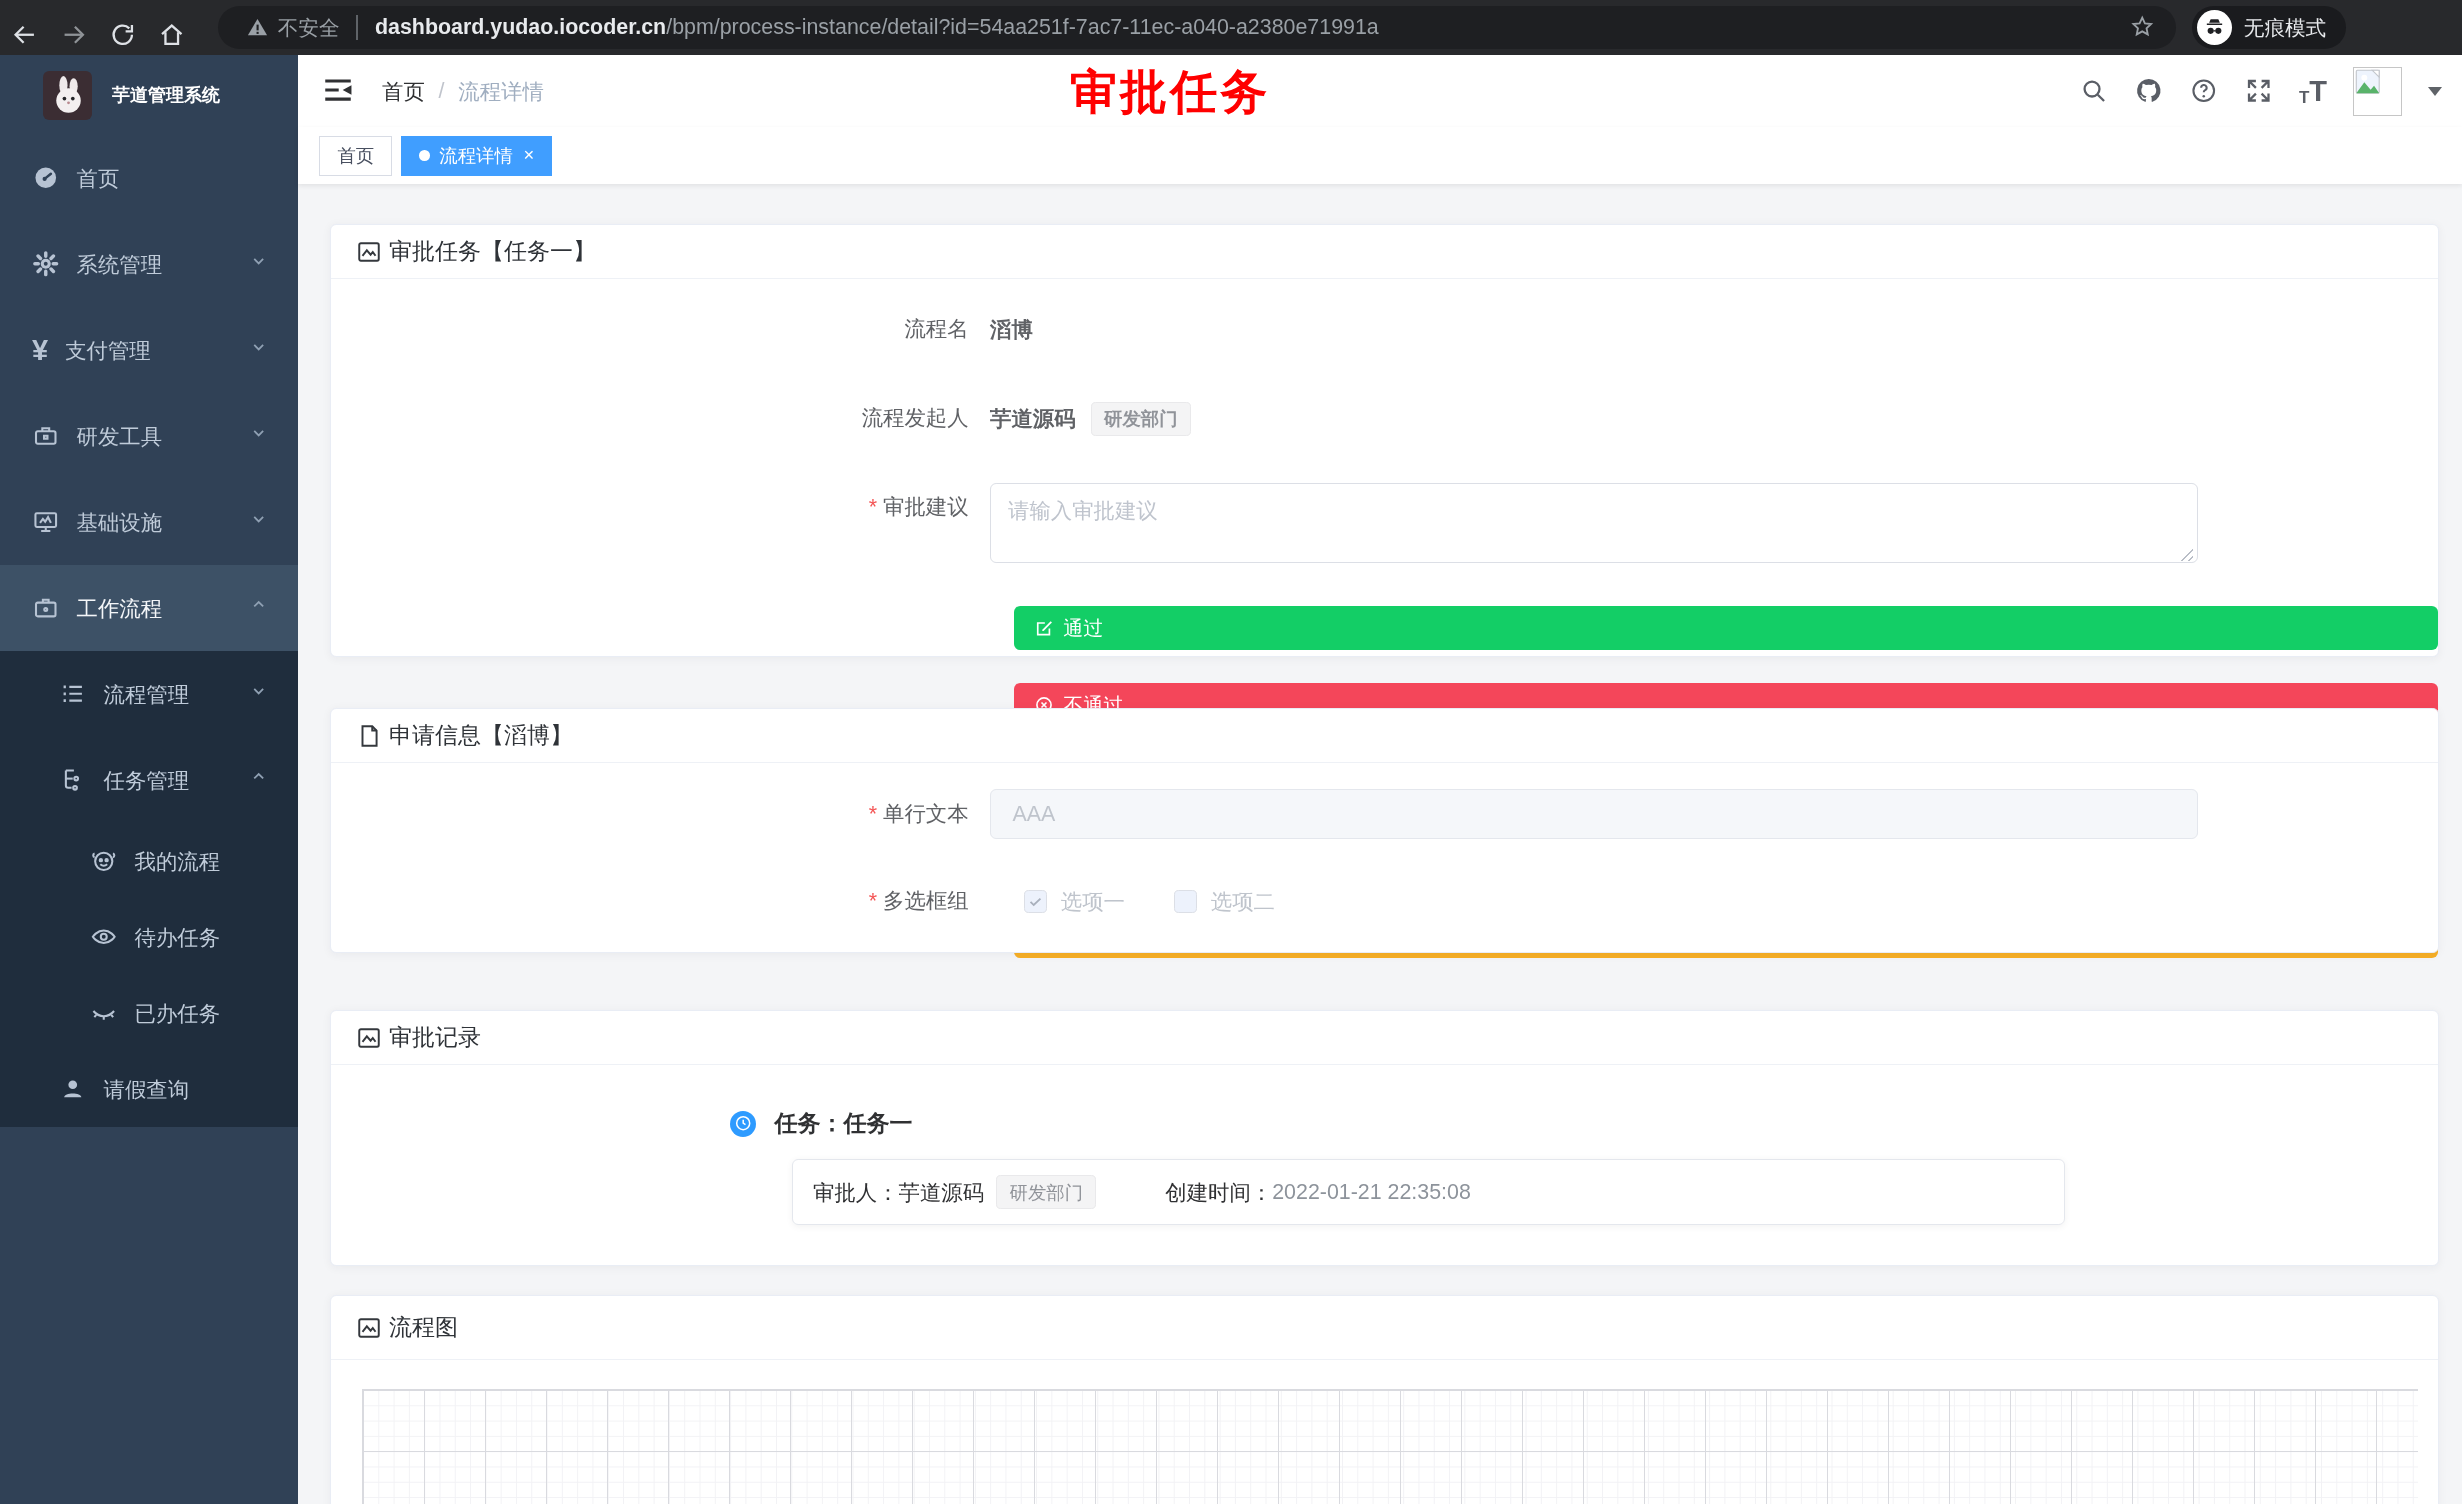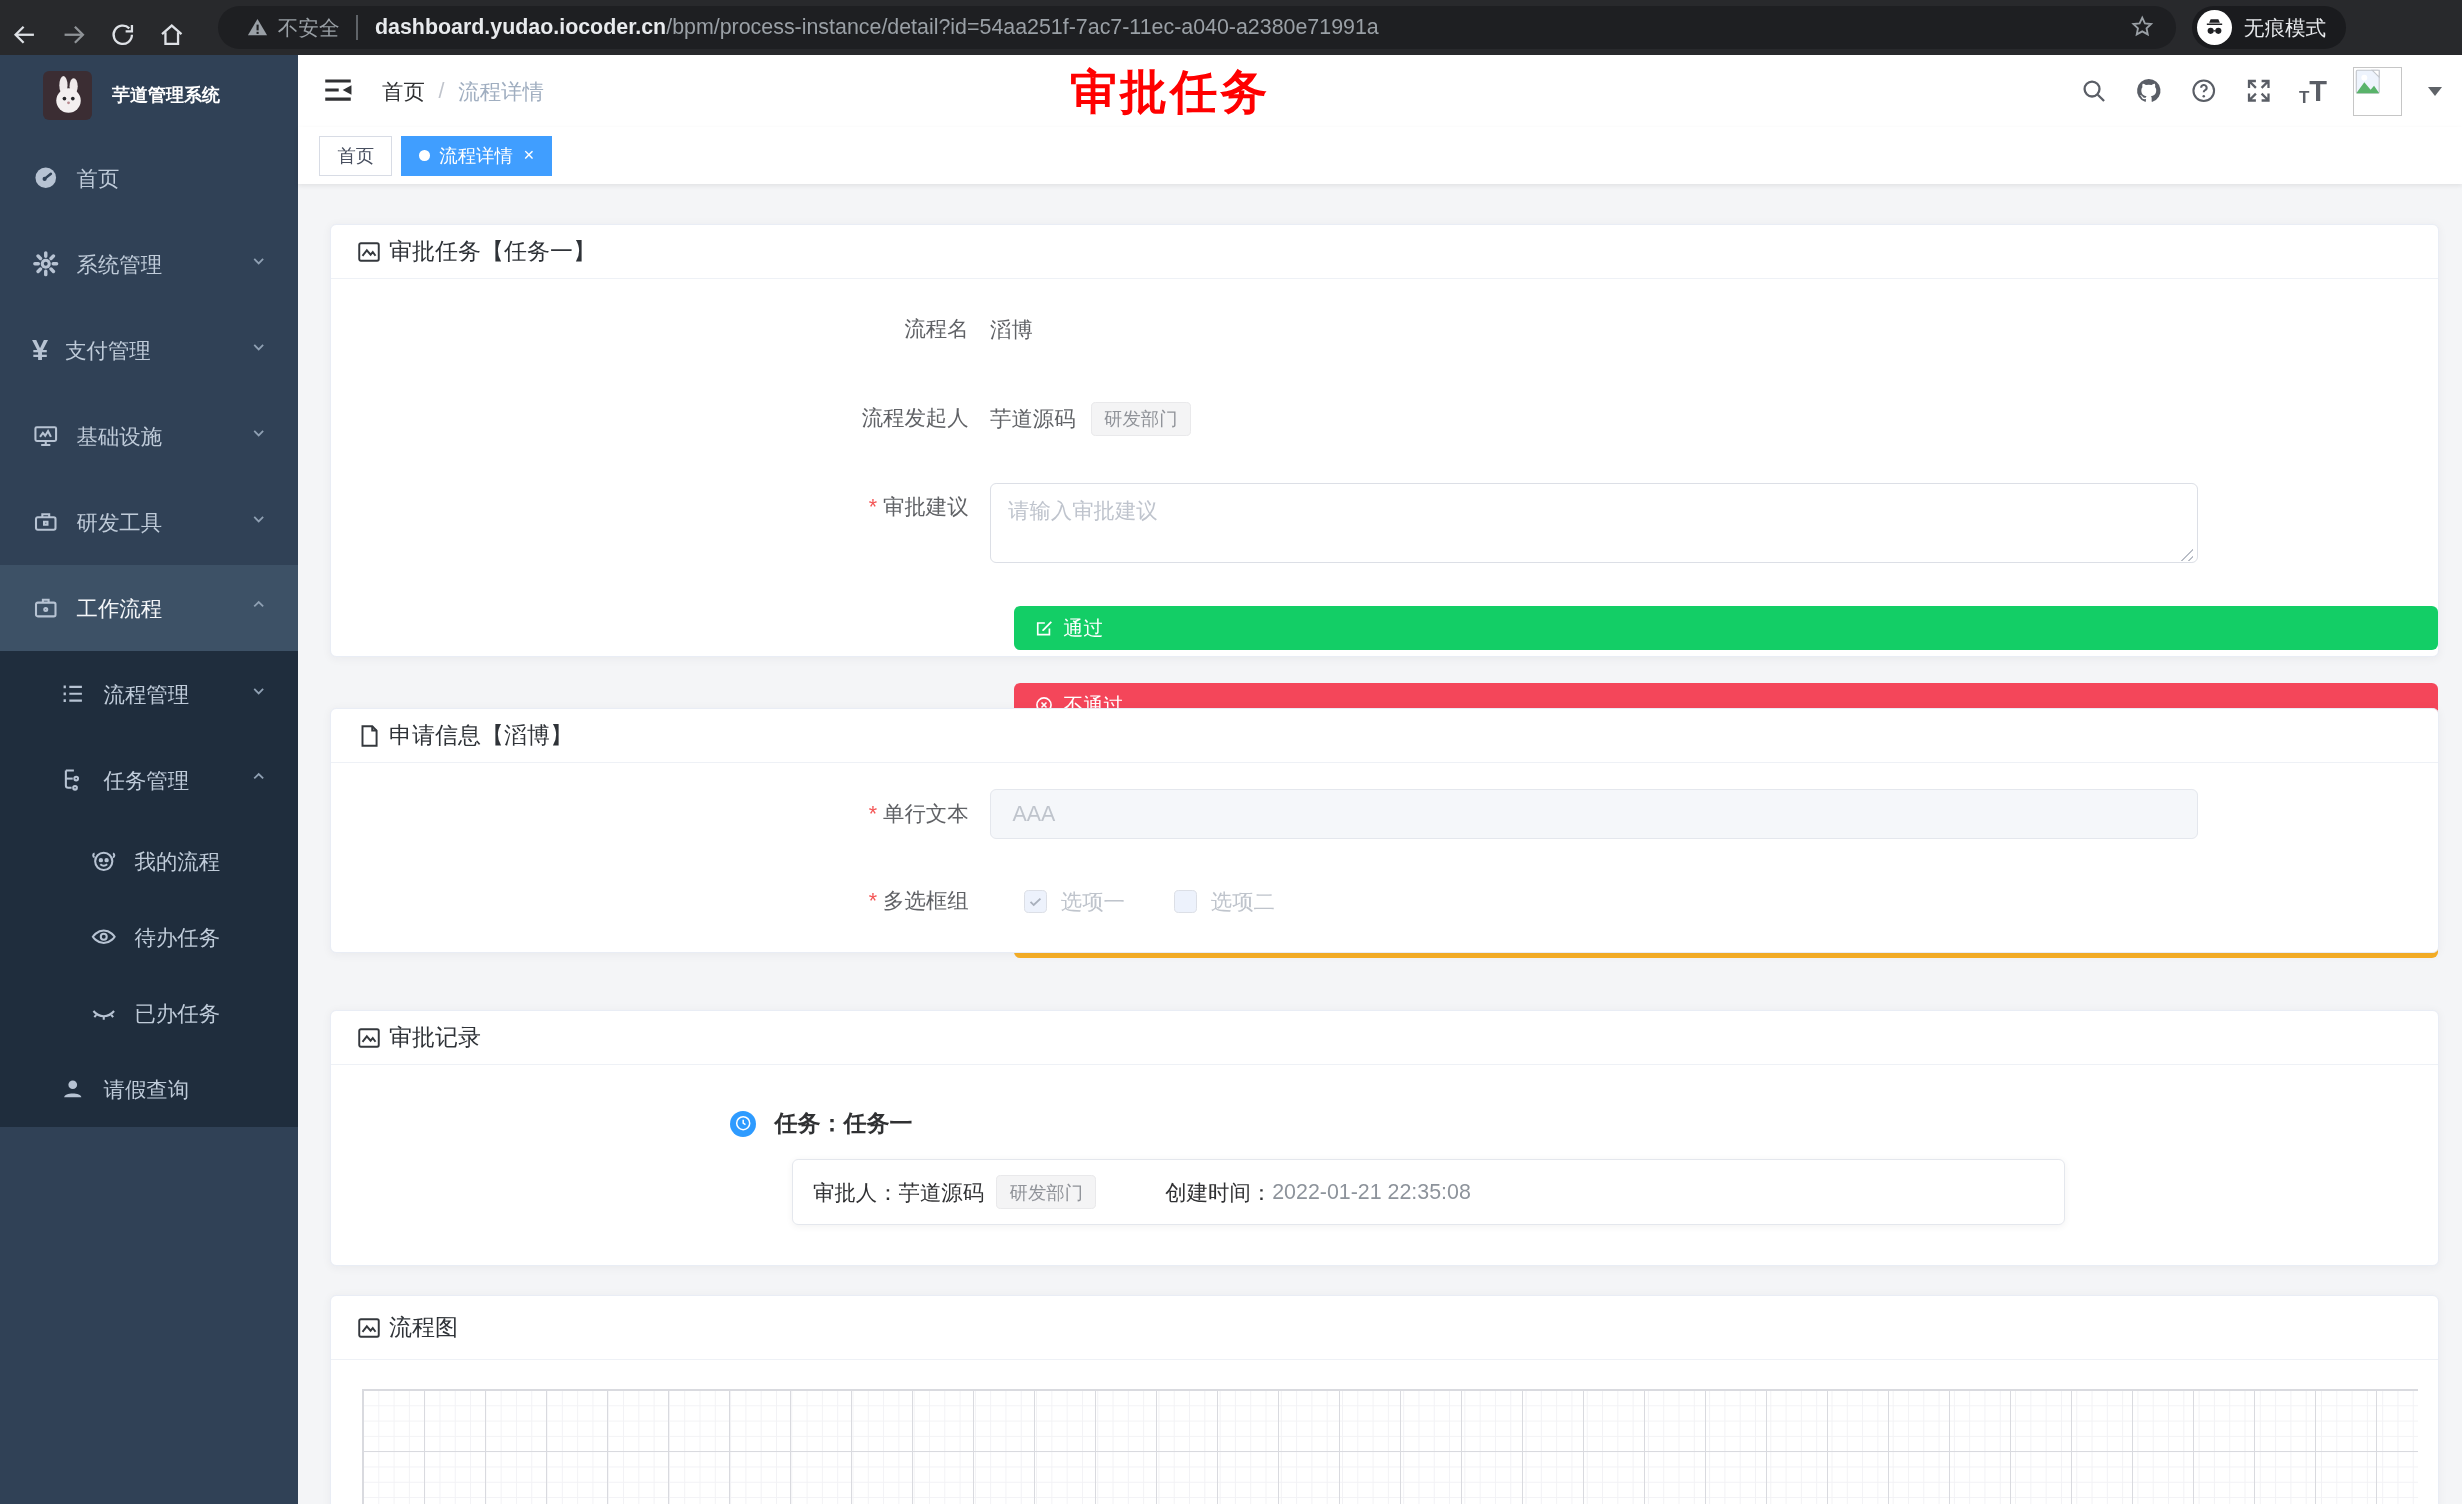--- a/index.html
+++ b/index.html
@@ -94,21 +94,21 @@
   .card1 { top:40px; height:433px; }
   .card2 { top:524px; height:245px; }
   .card3 { top:826px; height:256px; }
   .card4 { top:1111px; height:535px; }
 
   .form-body { padding-top:26px; }
   .form-row { display:flex; align-items:center; height:49px; margin-bottom:40px; }
   .form-row.tall { height:auto; align-items:flex-start; }
   .f-label { width:659px; flex:none; text-align:right; padding-right:21.4px; font-size:21.4px; color:#606266; font-weight:500; line-height:49px; white-space:nowrap; }
   .req::before { content:"*"; color:#f45656; margin-right:6.1px; }
-  .f-value { font-size:21.4px; color:#606266; display:flex; align-items:center; gap:15.3px; }
+  .f-value { font-size:21.4px; color:#606266; display:flex; align-items:center; gap:15.3px;font-weight:bold; }
   .el-tag { height:34px; display:inline-flex; align-items:center; padding:0 12.2px; font-size:18.4px;
     background:#f4f4f5; border:1.5px solid #e9e9eb; border-radius:4.6px; color:#909399; white-space:nowrap; }
   .comment-area { width:1208px; height:80px; border:1.5px solid #dcdfe6; border-radius:6.1px;
     font-size:21.4px; padding:12.2px 17px; color:#606266; resize:none; outline:none; position:relative;
     font-family:Liberation Sans, sans-serif; }
   .comment-area::placeholder { color:#bfc4cd; }
   .resize-grip { position:relative; }
   .resize-grip::after { content:""; position:absolute; right:4.6px; bottom:4.6px; width:13.8px; height:13.8px;
     background:repeating-linear-gradient(135deg, transparent 0 3.8px, #b9bec7 3.8px 5.4px); clip-path:polygon(100% 0,100% 100%,0 100%); }
   .btn-row { display:flex; gap:33px; padding-left:683px; margin-top:37px;flex-direction:column; }
@@ -273,40 +273,40 @@
     <span class="mi-icon yen-glyph">¥</span>
     <span class="mi-label">支付管理</span>
     <span class="chev"><svg viewBox="0 0 24 24" fill="none" stroke="currentColor" stroke-width="2">
           <path d="M7 10l5 5 5-5"></path>
         </svg></span>
   </div>
 
   <div class="menu-item lvl1">
     <span class="mi-icon">
       <svg viewBox="0 0 24 24" fill="none" stroke="currentColor" stroke-width="1.8">
+          <rect x="3.5" y="8" width="17" height="11" rx="1.5"></rect>
+          <path d="M9 8V5.5h6V8"></path>
+          <path d="M10.5 12h3v2.5h-3z"></path>
+        </svg>
+    </span>
+    <span class="mi-label">研发工具</span>
+    <span class="chev"><svg viewBox="0 0 24 24" fill="none" stroke="currentColor" stroke-width="2">
+          <path d="M7 10l5 5 5-5"></path>
+        </svg></span>
+  </div>
+
+  <div class="menu-item lvl1">
+    <span class="mi-icon">
+      <svg viewBox="0 0 24 24" fill="none" stroke="currentColor" stroke-width="1.8">
           <rect x="3" y="4.5" width="18" height="12" rx="1.2"></rect>
           <path d="M7 13l2.5-3.5 2 2.5 2.5-4 2.5 5"></path>
           <path d="M12 16.5V20M8 20h8"></path>
         </svg>
     </span>
     <span class="mi-label">基础设施</span>
-    <span class="chev"><svg viewBox="0 0 24 24" fill="none" stroke="currentColor" stroke-width="2">
-          <path d="M7 10l5 5 5-5"></path>
-        </svg></span>
-  </div>
-
-  <div class="menu-item lvl1">
-    <span class="mi-icon">
-      <svg viewBox="0 0 24 24" fill="none" stroke="currentColor" stroke-width="1.8">
-          <rect x="3.5" y="8" width="17" height="11" rx="1.5"></rect>
-          <path d="M9 8V5.5h6V8"></path>
-          <path d="M10.5 12h3v2.5h-3z"></path>
-        </svg>
-    </span>
-    <span class="mi-label">研发工具</span>
     <span class="chev"><svg viewBox="0 0 24 24" fill="none" stroke="currentColor" stroke-width="2">
           <path d="M7 10l5 5 5-5"></path>
         </svg></span>
   </div>
 
   <div class="menu-item lvl1 mi-open">
     <span class="mi-icon">
       <svg viewBox="0 0 24 24" fill="none" stroke="currentColor" stroke-width="1.8">
           <rect x="3.5" y="7.5" width="17" height="12" rx="1.5"></rect>
           <path d="M9.5 7.5V5h5v2.5"></path>

